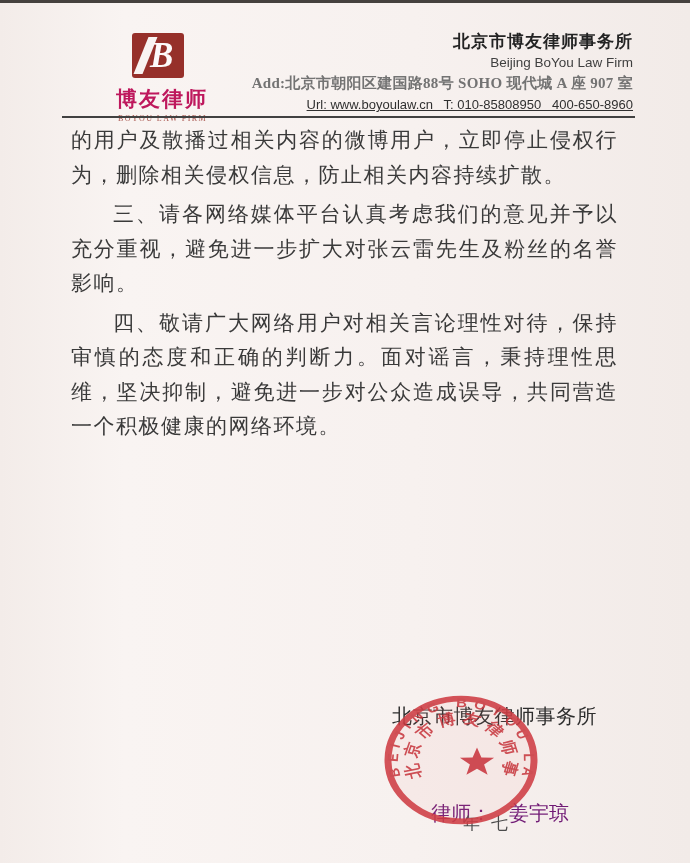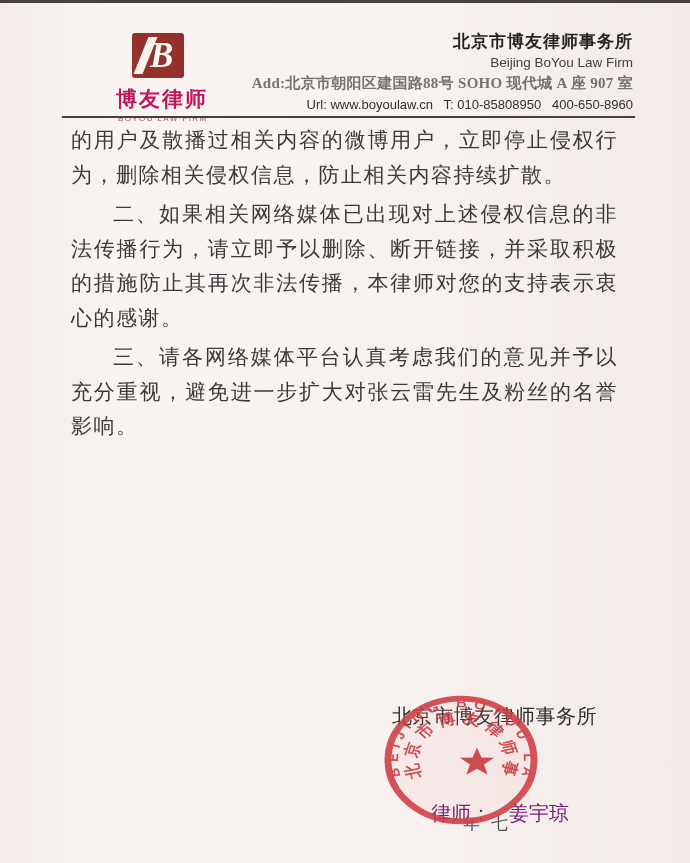--- a/index.html
+++ b/index.html
@@ -9,27 +9,27 @@
     font-family:"Liberation Serif","DejaVu Serif",serif;
   }
   .top-edge{position:absolute;left:0;top:0;width:690px;height:3px;background:#45413e;}
 
   
   .logo-block{position:absolute;left:116px;top:33px;width:130px;}
   .logo-mark{position:relative;width:52px;height:45px;background:#96302a;border-radius:3px;margin-left:16px;overflow:hidden;}
   .logo-slash{position:absolute;left:9px;top:4px;width:9px;height:37px;background:#f8f3f1;transform:skewX(-22deg);}
   .logo-b{position:absolute;left:18px;top:1px;color:#fdfafa;font-size:35px;font-weight:700;font-style:italic;line-height:43px;}
   .logo-cn{margin-top:7px;color:#be185d;font-weight:700;font-size:21px;letter-spacing:2px;font-family:"Liberation Sans",sans-serif;}
-  .logo-en{margin-top:1px;margin-left:2px;color:#a8544d;font-size:8px;letter-spacing:1.4px;font-family:Liberation Sans, sans-serif;}
+  .logo-en{margin-top:1px;margin-left:2px;color:#a8544d;font-size:8px;letter-spacing:1.4px;font-family:Liberation Serif, serif;}
 
   .header-right{position:absolute;right:57px;top:30px;text-align:right;}
   .firm-cn{font-size:17px;font-weight:700;color:#232323;letter-spacing:1px;}
   .firm-en{font-size:13.5px;color:#3f3f3f;margin-top:2px;font-family:"Liberation Sans",sans-serif;}
   .addr{font-size:15px;font-weight:700;color:#737373;margin-top:4px;letter-spacing:.3px;}
-  .contact{font-size:13px;color:#303030;margin-top:4px;white-space:pre;font-family:"Liberation Sans",sans-serif;}
+  .contact{font-size:13px;color:#303030;margin-top:4px;white-space:pre;font-family:"Liberation Sans",sans-serif;text-decoration:underline;}
   .divider{position:absolute;left:62px;top:116px;width:573px;height:2px;background:#414141;}
 
   
   .body-text{position:absolute;left:71px;top:123px;width:551px;font-size:21px;color:#3a3a3a;
     line-height:34.5px;text-align:justify;letter-spacing:1.5px;}
   .body-text p{margin:0 4px 5px 0;font-family:Liberation Serif, serif;}
   .body-text p.indent{text-indent:2em;}
 
   
   .sig-firm{position:absolute;left:392px;top:703px;font-size:20px;color:#2e2e2e;letter-spacing:.5px;z-index:1;}
@@ -63,22 +63,22 @@
   <div class="firm-cn">北京市博友律师事务所</div>
   <div class="firm-en">Beijing BoYou Law Firm</div>
   <div class="addr">Add:北京市朝阳区建国路88号 SOHO 现代城 A 座 907 室</div>
   <div class="contact">Url: www.boyoulaw.cn   T: 010-85808950   400-650-8960</div>
 </div>
 
 <div class="divider"></div>
 
 <div class="body-text">
   <p>的用户及散播过相关内容的微博用户，立即停止侵权行为，删除相关侵权信息，防止相关内容持续扩散。</p>
-  <p class="indent">二、如果相关网络媒体已出现对上述侵权信息的非法传播行为，请立即予以删除、断开链接，并采取积极的措施防止其再次非法传播，本律师对您的支持表示衷心的感谢。</p>
   <p class="indent">三、请各网络媒体平台认真考虑我们的意见并予以充分重视，避免进一步扩大对张云雷先生及粉丝的名誉影响。</p>
+  <p class="indent">四、敬请广大网络用户对相关言论理性对待，保持审慎的态度和正确的判断力。面对谣言，秉持理性思维，坚决抑制，避免进一步对公众造成误导，共同营造一个积极健康的网络环境。</p>
 </div>
 
 <div class="sig-firm">北京市博友律师事务所</div>
 <div class="sig-lawyer">
   <span>律师：</span><span class="name">姜宇琼</span>
 </div>
 <div class="date-frag">年七</div>
 
 <svg class="seal-svg" width="690" height="863" viewBox="0 0 690 863">
   <g transform="translate(461,760) scale(1,0.84) translate(-461,-760)">

